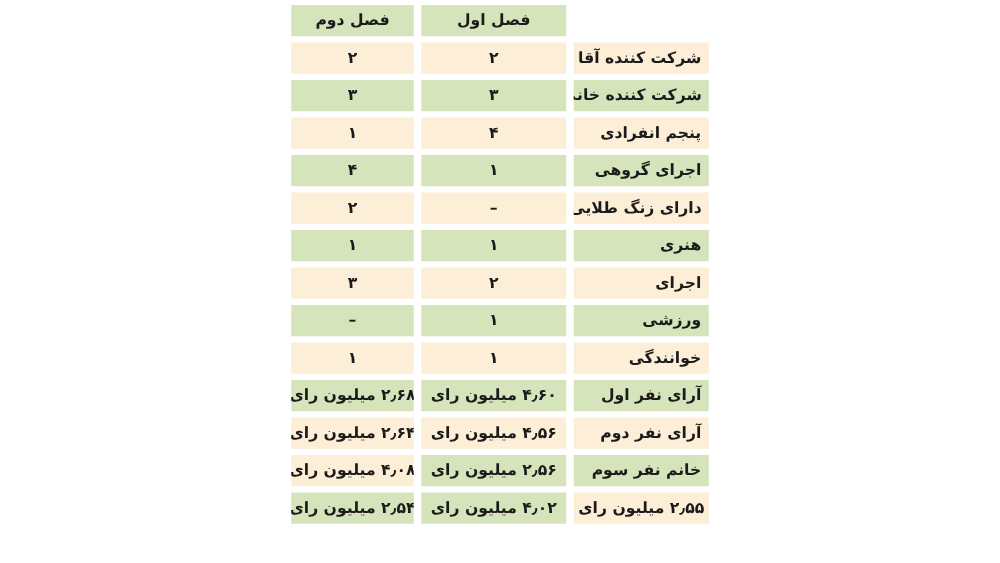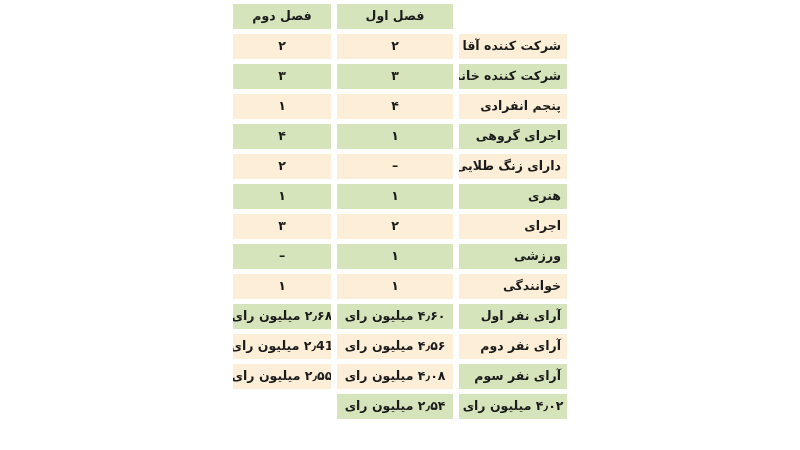--- a/index.html
+++ b/index.html
@@ -78,20 +78,21 @@
       <div class="cell green">۱</div>
       <div class="cell green">–</div>
       <div class="cell cream label">خوانندگی</div>
       <div class="cell cream">۱</div>
       <div class="cell cream">۱</div>
       <div class="cell green label">آرای نفر اول</div>
       <div class="cell green">۴٫۶۰ میلیون رای</div>
       <div class="cell green">۲٫۶۸ میلیون رای</div>
       <div class="cell cream label">آرای نفر دوم</div>
       <div class="cell cream">۴٫۵۶ میلیون رای</div>
-      <div class="cell cream">۲٫41 میلیون رای</div>
-      <div class="cell green label">آرای نفر سوم</div>
+      <div class="cell cream">۲٫۶۴ میلیون رای</div>
+      <div class="cell green label">خانم نفر سوم</div>
+      <div class="cell green">۲٫۵۶ میلیون رای</div>
       <div class="cell cream">۴٫۰۸ میلیون رای</div>
       <div class="cell cream">۲٫۵۵ میلیون رای</div>
       <div class="cell green">۴٫۰۲ میلیون رای</div>
       <div class="cell green">۲٫۵۴ میلیون رای</div>
     </div>
 </div>
 
 </body></html>

